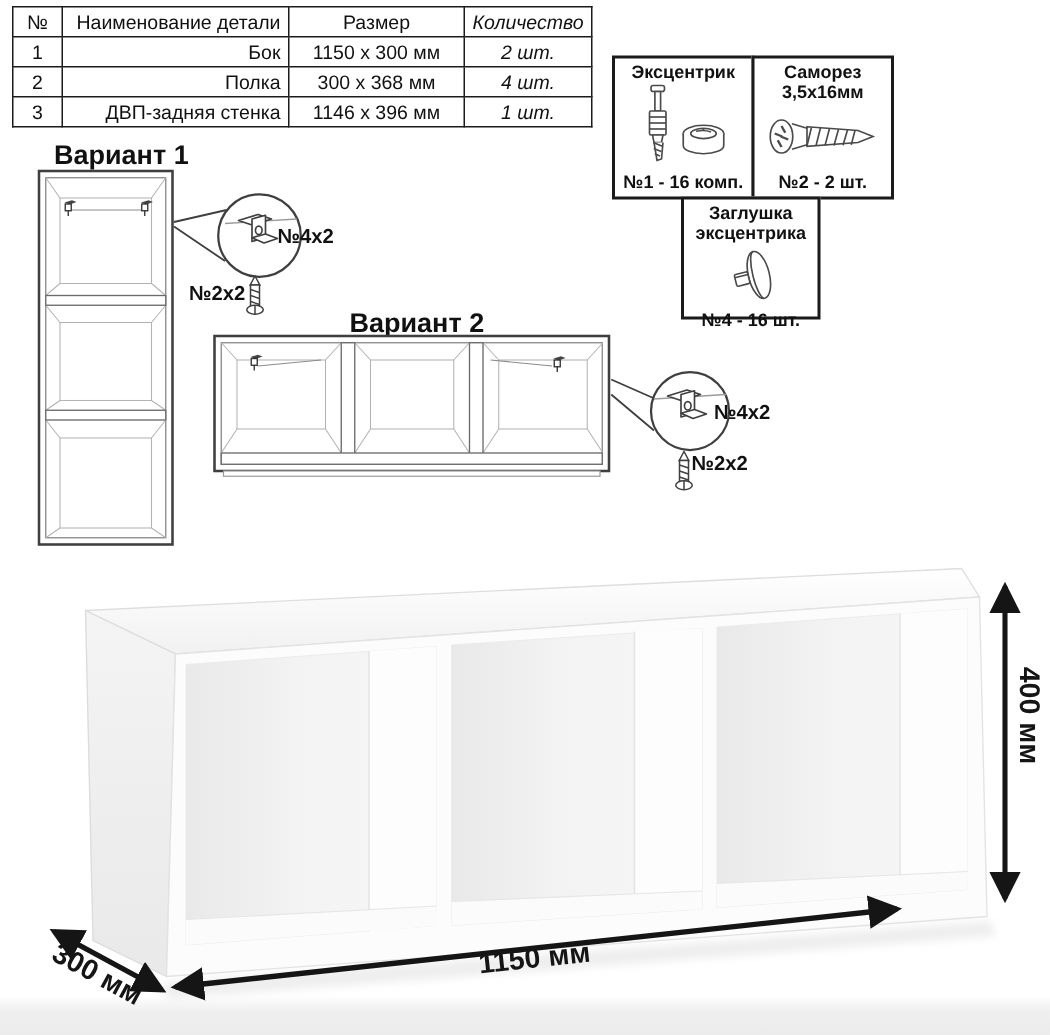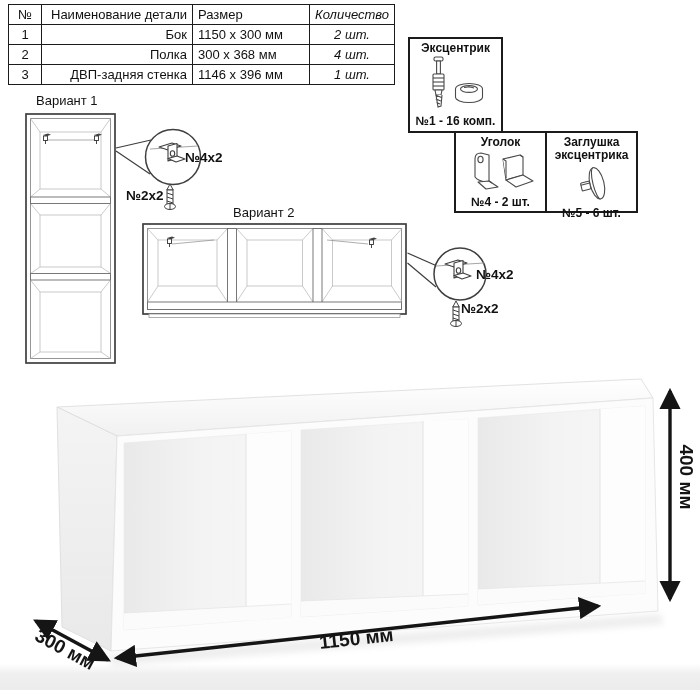--- a/index.html
+++ b/index.html
@@ -4,36 +4,36 @@
 <style>
   html,body{margin:0;padding:0;background:#fff;}
   .page{position:relative;width:700px;height:690px;background:#fff;overflow:hidden;
         font-family:"Liberation Sans",sans-serif;color:#111;}
   
   table.parts{position:absolute;left:8px;top:4px;border-collapse:collapse;}
   table.parts td,table.parts th{border:1.8px solid #1b1b1b;font-size:13px;font-weight:normal;
         height:19px;padding:0 5px;white-space:nowrap;background:#fff;}
   .col-num{width:22px;text-align:center;}
   .col-name{width:140px;text-align:right;}
-  .col-size{width:106px;text-align:left;}
+  .col-size{width:106px;text-align:center;}
   .col-qty{width:70px;text-align:center;font-style:italic;}
   
   .hwbox{position:absolute;left:410px;top:37px;width:284px;}
   .hw-row{display:flex;}
   .hw-row2{margin-left:46px;}
   .hw-cell{box-sizing:border-box;border:2px solid #1b1b1b;margin-left:-2px;background:#fff;
         display:flex;flex-direction:column;align-items:center;justify-content:space-between;
         padding:3px 2px 3px 2px;}
   .hw-row1 .hw-cell{width:95px;height:96px;}
   .hw-row2 .hw-cell{width:93px;height:82px;margin-top:-2px;}
   .hw-title{font-size:12px;font-weight:bold;text-align:center;line-height:13px;}
   .hw-qty{font-size:12px;font-weight:bold;white-space:nowrap;}
   .hw-ic{flex:1;display:flex;align-items:center;justify-content:center;}
   
-  .vtitle{position:absolute;font-size:13px;font-weight:normal;}
+  .vtitle{position:absolute;font-size:18px;font-weight:bold;}
   .v1t{left:36px;top:93px;}
   .v2t{left:233px;top:205px;}
   svg{position:absolute;left:0;}
   svg text.lbl{font-family:"Liberation Sans",sans-serif;font-weight:bold;font-size:13.5px;fill:#111;}
   svg text.dim{font-family:"Liberation Sans",sans-serif;font-weight:bold;font-size:19px;fill:#151515;}
 </style>
 </head>
 <body>
 
 <div class="page">
@@ -87,56 +87,54 @@
               <path d="M35.5,33 v8 a13.5,5.5 0 0 0 27,0 v-8"></path>
               <ellipse cx="49" cy="33" rx="8.5" ry="3.4"></ellipse>
               <path d="M44,31.5 a8,3 0 0 1 10,0.5"></path>
               <line x1="49" y1="29.5" x2="49" y2="31"></line>
             </g>
           </svg>
         </div>
         <div class="hw-qty">№1 - 16 комп.</div>
       </div>
 
-
-    </div>
-
-    <div class="hw-row hw-row2">
-
       <div class="hw-cell">
-        <div class="hw-title">Уголок</div>
+        <div class="hw-title">Саморез 3,5х16мм</div>
         <div class="hw-ic">
-          <svg width="72" height="46" viewBox="0 0 72 46" style="position:static">
-            <g fill="#fff" stroke="#4a4a4a" stroke-width="1.1" stroke-linejoin="round">
-              <path d="M10,10 q0,-6 6,-6 l8,2 v26 l-3,1 q-8,-1 -11,-5 z"></path>
-              <ellipse cx="15.5" cy="10.5" rx="2.6" ry="3.2"></ellipse>
-              <path d="M13,33 l11,-1 l9,6 l-12,2 z"></path>
-              <path d="M24,32 l3,2"></path>
-              <path d="M38,10 l17,-4 l3,2 v18 l-17,5 z"></path>
-              <path d="M41,31 l17,-5 l10,6 l-17,6 z"></path>
-              <path d="M55,6 l3,2 M38,10 l3,2 v17"></path>
+          <svg width="82" height="42" viewBox="0 0 82 42" style="position:static">
+            <g fill="#fff" stroke="#4a4a4a" stroke-width="1.1">
+              <ellipse cx="13" cy="21" rx="7.5" ry="11"></ellipse>
+              <path d="M13,14 l2.5,4.5 M13,28 l-2.5,-4.5 M8.5,19 l5,2 M17.5,23 l-5,-2" stroke-width="1.6"></path>
+              <path d="M20,12.5 L30,15.5 M20,29.5 L30,26.5"></path>
+              <path d="M30,14.5 L64,17 L74,21 L64,25 L30,27.5 z"></path>
+              <path d="M33,14.8 l-3,12.4 M39,15.2 l-3,12 M45,15.7 l-3,11.4 M51,16.2 l-3,10.8 M57,16.6 l-3,10.2 M62,17 l-2.5,9.6"></path>
             </g>
           </svg>
         </div>
-        <div class="hw-qty">№4 - 2 шт.</div>
+        <div class="hw-qty">№2 - 2 шт.</div>
       </div>
+
+    </div>
+
+    <div class="hw-row hw-row2">
+
 
       <div class="hw-cell">
         <div class="hw-title">Заглушка эксцентрика</div>
         <div class="hw-ic">
           <svg width="48" height="44" viewBox="0 0 48 44" style="position:static">
             <g fill="#fff" stroke="#4a4a4a" stroke-width="1.1" transform="rotate(-14 26 22)">
               <ellipse cx="29" cy="22" rx="7" ry="16"></ellipse>
               <path d="M29,6 a4,16 0 0 0 0,32"></path>
               <rect x="13" y="18" width="9" height="8" rx="1"></rect>
               <line x1="13" y1="20" x2="22" y2="20"></line>
             </g>
           </svg>
         </div>
-        <div class="hw-qty">№5 - 6 шт.</div>
+        <div class="hw-qty">№4 - 16 шт.</div>
       </div>
     </div>
   </div>
 
   <div class="vtitle v1t">Вариант 1</div>
   <div class="vtitle v2t">Вариант 2</div>
 
   <svg style="top:86px" width="700" height="290" viewBox="0 86 700 290">
     <defs>
       <g id="hw-callout-parts">

